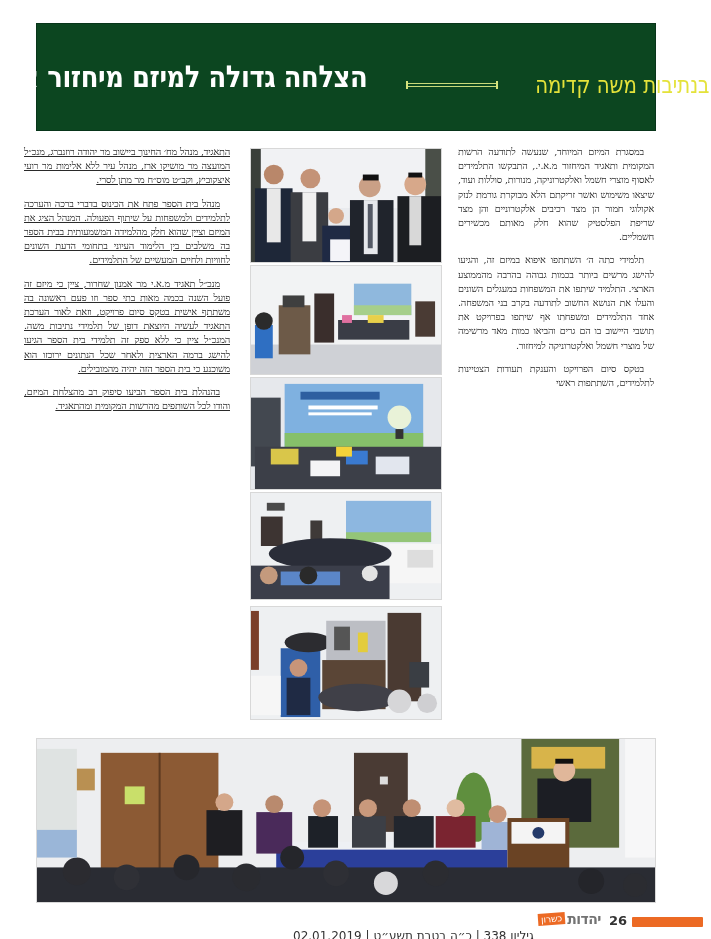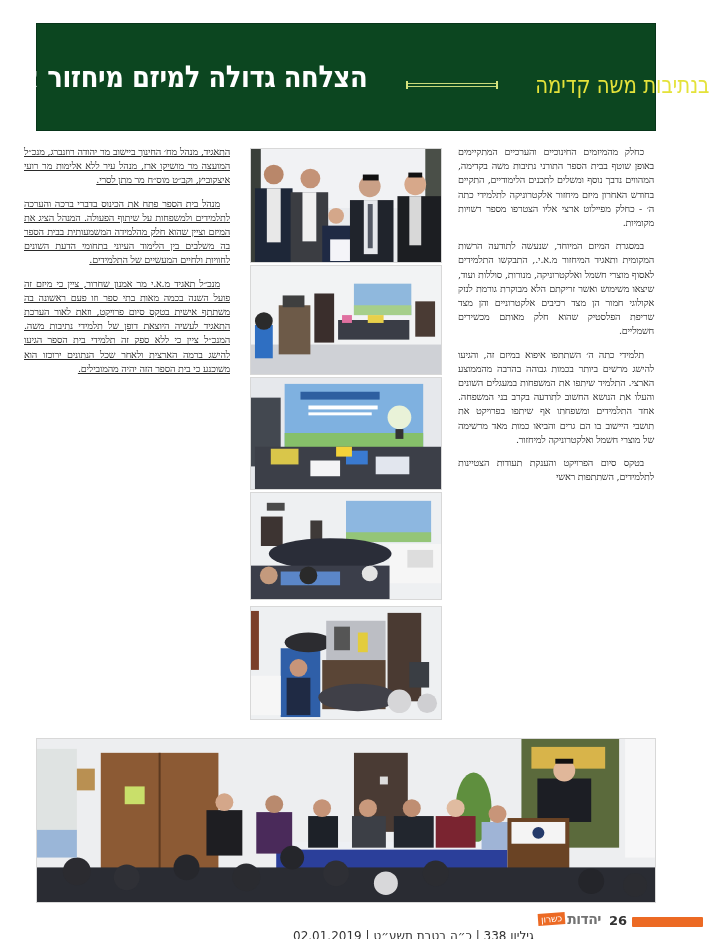--- a/index.html
+++ b/index.html
@@ -63,30 +63,30 @@
 <div class="banner">
   <div class="banner-title">הצלחה גדולה למיזם מיחזור אלקטרוניקה</div>
   <div class="banner-sub-row">
     <span class="banner-line"></span>
     <span class="banner-sub">בנתיבות משה קדימה</span>
     <span class="banner-line"></span>
   </div>
 </div>
 
 <div class="col col-right">
-  <p>כחלק מהמיזמים החינוכיים והערכיים המתקיימים באופן שוטף בבית הספר התורני נתיבות משה בקדימה, המהווים נדבך נוסף ומשלים לתכנים הלימודיים, התקיים בחודש האחרון מיזם מיחזור אלקטרוניקה לתלמידי כתה ה׳ - כחלק מפיילוט ארצי אליו הצטרפו מספר רשויות מקומיות.</p>
   <p>במסגרת המיזם המיוחד, שנעשה לתודעה הרשות המקומית ותאגיד המיחזור מ.א.י., התבקשו התלמידים לאסוף מוצרי חשמל ואלקטרוניקה, מנורות, סוללות ועוד, שיצאו משימוש ואשר זריקתם הלא מבוקרת גורמת לנזק אקולוגי חמור הן מצד רכיבים אלקטרוניים והן מצד שריפת הפלסטיק שהוא חלק מאותם מכשירים חשמליים.</p>
   <p>תלמידי כתה ה׳ השתתפו איפוא במיזם זה, והגיעו להישג מרשים ביותר בכמות גבוהה בהרבה מהממוצע הארצי. התלמיד שיתפו את המשפחות במעגלים השונים והעלו את הנושא החשוב לתודעה בקרב בני המשפחה. אחד התלמידים ומשפחתו אף שיתפו בפרויקט את תושבי היישוב בו הם גרים והביאו כמות מאד מרשימה של מוצרי חשמל ואלקטרוניקה למיחזור.</p>
   <p>בטקס סיום הפרויקט והענקת תעודות הצטיינות לתלמידים, השתתפות ראשי</p>
 </div>
 
 <div class="col col-left">
   <p style="text-indent:0">התאגיד, מנהל מח׳ החינוך ביישוב מר יהודה רוזנברג, מנכ״ל המועצה מר מושיקו ארז, מנהל עיר ללא אלימות מר רועי איצקוביץ, וקב״ט מוס״ח מר מתן לסרי.</p>
   <p>מנהל בית הספר פתח את הכינוס בדברי ברכה והערכה לתלמידים ולמשפחות על שיתוף הפעולה. המנהל הציג את המיזם וציין שהוא חלק מהלמידה המשמעותית בבית הספר בה משלבים בין הלימוד העיוני בתחומי הדעת השונים לחוויות ולחיים המעשיים של התלמידים.</p>
   <p>מנכ״ל תאגיד מ.א.י מר אמנון שחרור, ציין כי מיזם זה פועל השנה בכמה מאות בתי ספר וזו פעם ראשונה בה משתתף אישית בטקס סיום פרויקט, וזאת לאור הערכת התאגיד לעשיה היוצאת דופן של תלמידי נתיבות משה. המנכ״ל ציין כי ללא ספק זה תלמידי בית הספר הגיעו להישג ברמה הארצית ולאחר שכל הנתונים ירוכזו הוא משוכנע כי בית הספר הזה יהיה מהמובילים.</p>
+  <p>בהנהלת בית הספר הביעו סיפוק רב מהצלחת המיזם, והודו לכל השותפים מהרשות המקומית ומהתאגיד.</p>
 </div>
 
 <div class="photo p1">
   <svg viewBox="0 0 192 115" preserveAspectRatio="none">
     <rect width="192" height="115" fill="#e9ebee"></rect>
     <rect x="0" y="0" width="10" height="115" fill="#3a3f3a"></rect>
     <rect x="176" y="0" width="16" height="115" fill="#4a4f48"></rect>
     <rect x="10" y="0" width="166" height="60" fill="#f1f2f4"></rect>
 
     <rect x="4" y="40" width="38" height="75" fill="#1e2738"></rect>

